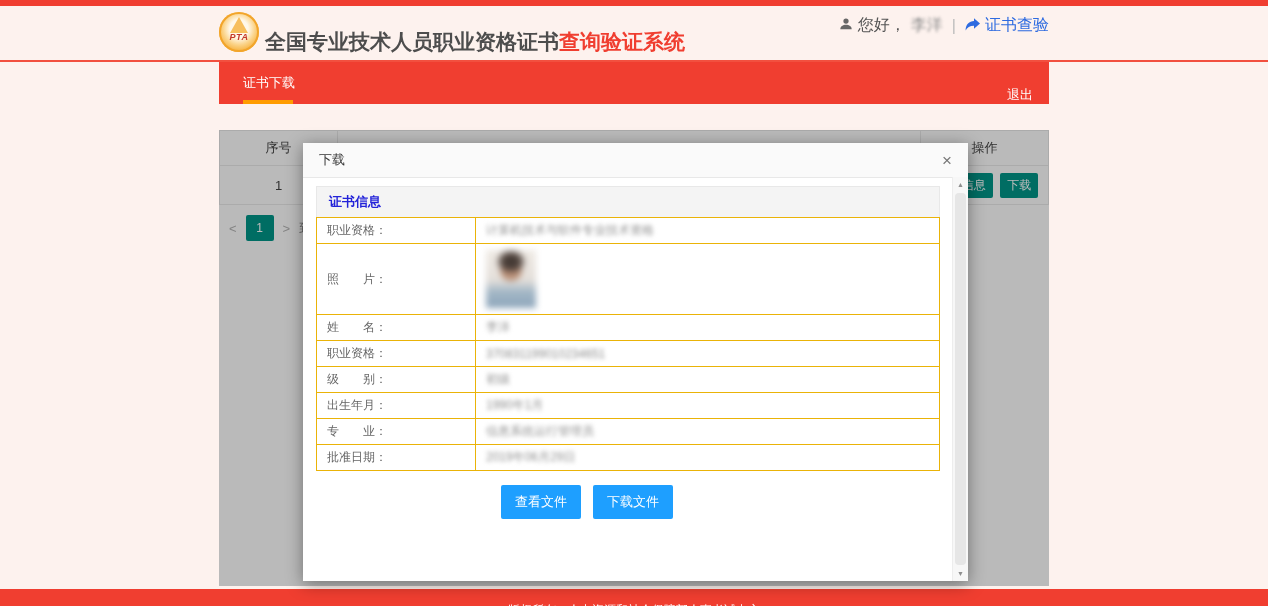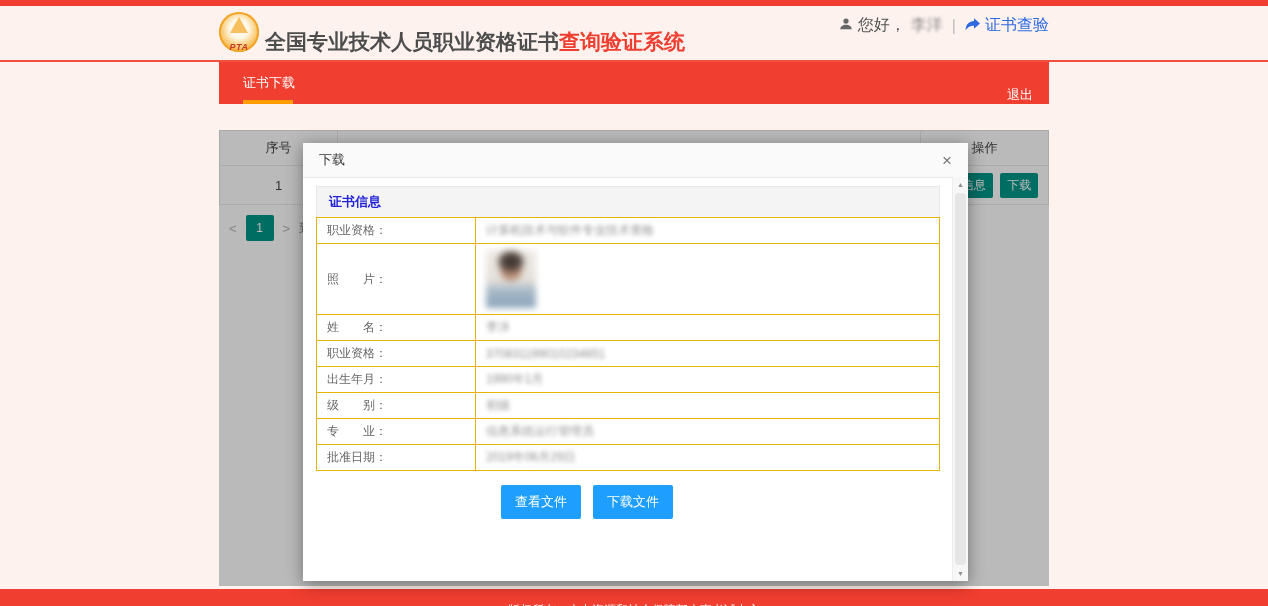--- a/index.html
+++ b/index.html
@@ -17,21 +17,21 @@
     position:absolute;left:0;top:6px;width:40px;height:40px;border-radius:50%;
     background:radial-gradient(circle at 50% 42%, #fff8ea 30%, #fbd48a 52%, #f6ab2e 78%, #ef9420 100%);
     box-shadow:inset 0 0 0 2px #f2a52b;
   }
   .logo-flame{
     position:absolute;left:50%;top:5px;transform:translateX(-50%);
     width:0;height:0;border-left:9px solid transparent;border-right:9px solid transparent;
     border-bottom:16px solid #f6b545;opacity:.85;
   }
   .logo-text{
-    position:absolute;left:50%;bottom:0;transform:translateX(-50%);
+    position:absolute;left:50%;bottom:10px;transform:translateX(-50%);
     font-size:9px;font-weight:bold;font-style:italic;color:#c43a2b;letter-spacing:.5px;
   }
   .site-title{position:absolute;left:46px;top:22px;font-size:21px;font-weight:bold;white-space:nowrap;text-align:right;}
   .t-dark{color:#4d4d4d;}
   .t-red{color:#f03e30;}
   .user-bar{
     position:absolute;right:0;top:9px;display:flex;align-items:center;gap:5px;
     font-size:16px;color:#555;
   }
   .user-bar .sep{color:#bbb;margin:0 4px;}
@@ -201,26 +201,26 @@
         </tr>
         <tr>
           <td class="label">姓　　名：</td>
           <td class="value"><span class="blurred">李洋</span></td>
         </tr>
         <tr>
           <td class="label">职业资格：</td>
           <td class="value"><span class="blurred">370831199010234651</span></td>
         </tr>
         <tr>
+          <td class="label">级　　别：</td>
+          <td class="value"><span class="blurred">初级</span></td>
+        </tr>
+        <tr>
           <td class="label">出生年月：</td>
           <td class="value"><span class="blurred">1990年1月</span></td>
-        </tr>
-        <tr>
-          <td class="label">级　　别：</td>
-          <td class="value"><span class="blurred">初级</span></td>
         </tr>
         <tr>
           <td class="label">专　　业：</td>
           <td class="value"><span class="blurred">信息系统运行管理员</span></td>
         </tr>
         <tr>
           <td class="label">批准日期：</td>
           <td class="value"><span class="blurred">2019年06月29日</span></td>
         </tr>
       </tbody>

